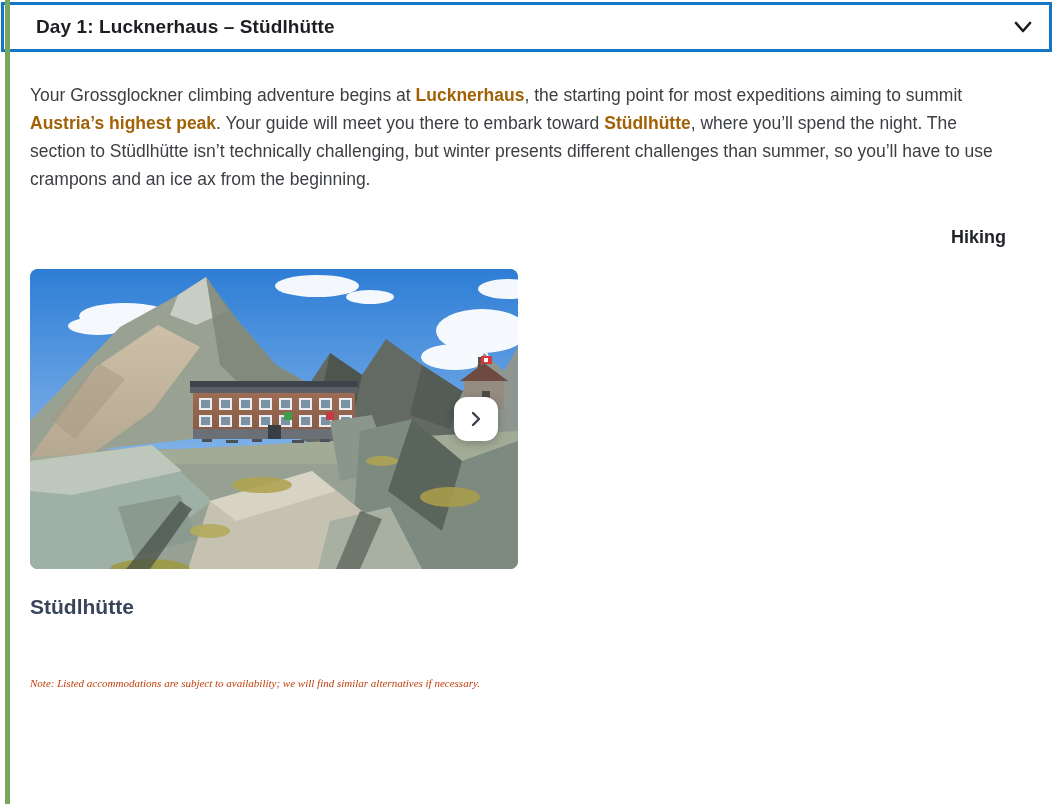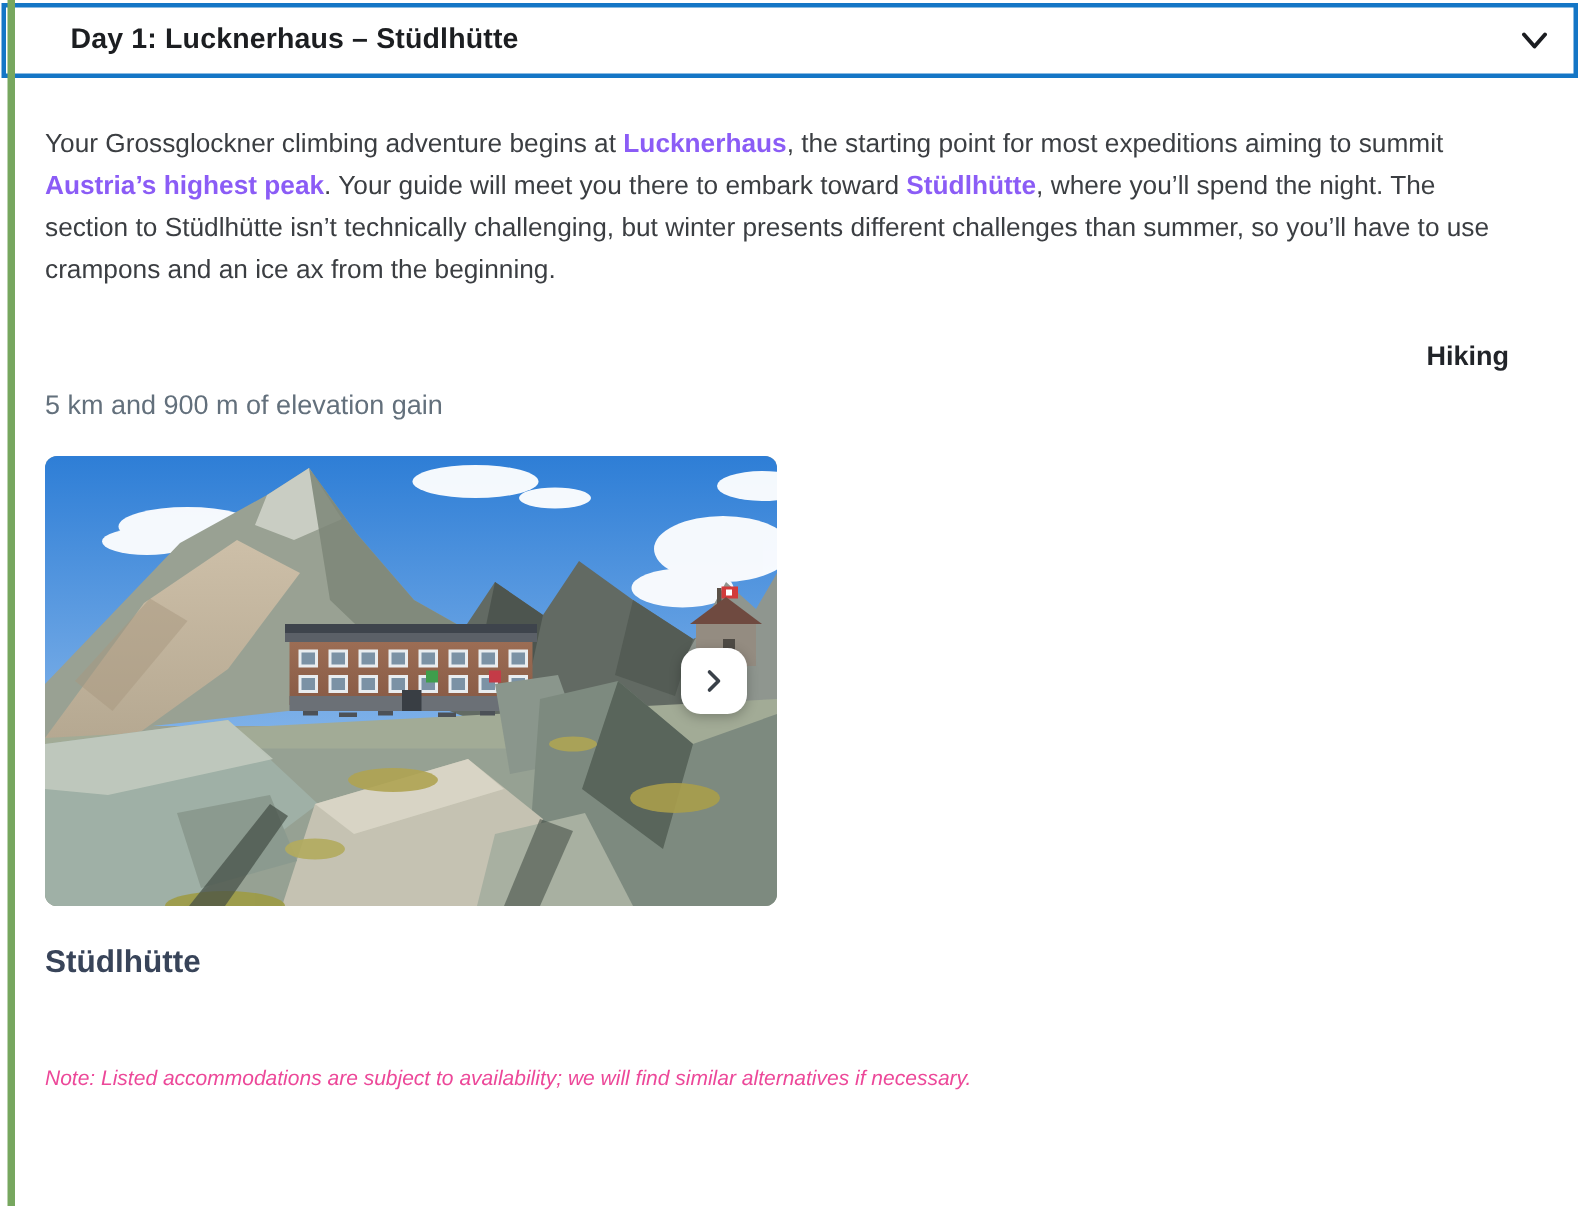--- a/index.html
+++ b/index.html
@@ -9,33 +9,33 @@
     -webkit-font-smoothing:antialiased;overflow:hidden;
   }
   .green-bar{
     position:absolute;left:5px;top:0;width:5px;height:804px;
     background:#77a75f;z-index:5;
   }
   .accordion-header{
     position:absolute;left:1px;top:2px;width:1051px;height:50px;
     box-sizing:border-box;border:3px solid #1476c6;background:#ffffff;
     display:flex;align-items:center;justify-content:space-between;
-    padding:0 13px 0 43px;z-index:4;cursor:pointer;
+    padding:0 13px 0 32px;z-index:4;cursor:pointer;
   }
   .accordion-title{
     font-size:19px;font-weight:700;color:#1c1e21;letter-spacing:.1px;
   }
   .chev{display:block;}
   .content{
     position:absolute;left:30px;top:81px;width:976px;z-index:3;
   }
   .intro{
     margin:0;font-size:17.5px;line-height:28px;color:#3b3e42;
   }
-  .intro strong{color:#8b5cf6;font-weight:700;}
+  .intro strong{color:#a16207;font-weight:700;}
   .sub-heading{
     margin:32px 0 0 0;font-size:18px;line-height:24px;font-weight:700;color:#212429;text-align:right;
   }
   .muted-line{
     margin:7px 0 0 0;font-size:18px;line-height:28px;color:#63707c;
   }
   .carousel{
     margin-top:20px;position:relative;width:488px;height:300px;
     border-radius:8px;overflow:hidden;background:#9aa294;
   }
@@ -43,21 +43,21 @@
   .next-btn{
     position:absolute;top:128px;left:424px;width:44px;height:44px;
     background:#ffffff;border:none;border-radius:13px;
     box-shadow:0 2px 8px rgba(0,0,0,.25);
     display:flex;align-items:center;justify-content:center;cursor:pointer;padding:0;
   }
   .hut-heading{
     margin:24px 0 0 0;font-size:21px;line-height:28px;font-weight:700;color:#384459;
   }
   .note{
-    margin:51px 0 0 0;font-style:italic;font-size:14px;line-height:22px;color:#ec4899;
+    margin:51px 0 0 0;font-style:italic;font-size:11px;line-height:22px;color:#c2410c;font-family:Liberation Serif, serif;
   }
 </style>
 </head>
 <body>
 
 <div class="green-bar"></div>
 
 <div class="accordion-header">
   <span class="accordion-title">Day 1: Lucknerhaus – Stüdlhütte</span>
   <span>
@@ -65,21 +65,20 @@
       <polyline points="6,9 13,17 20,9" fill="none" stroke="#1b1d21" stroke-width="2.6" stroke-linecap="round" stroke-linejoin="round"></polyline>
     </svg>
   </span>
 </div>
 
 <div class="content">
 
   <p class="intro"><span>Your Grossglockner climbing adventure begins at </span><strong>Lucknerhaus</strong><span>, the starting point for most expeditions aiming to summit </span><strong>Austria’s highest peak</strong><span>. Your guide will meet you there to embark toward </span><strong>Stüdlhütte</strong><span>, where you’ll spend the night. The section to Stüdlhütte isn’t technically challenging, but winter presents different challenges than summer, so you’ll have to use crampons and an ice ax from the beginning.</span></p>
 
   <h4 class="sub-heading">Hiking</h4>
-  <p class="muted-line">5 km and 900 m of elevation gain</p>
 
 
   <div class="carousel">
     <svg width="488" height="300" viewBox="0 0 488 300">
       <defs>
         <linearGradient id="sky" x1="0" y1="0" x2="0" y2="1">
           <stop offset="0" stop-color="#2e7ed6"></stop>
           <stop offset="1" stop-color="#7db0e8"></stop>
         </linearGradient>
         <linearGradient id="wall" x1="0" y1="0" x2="0" y2="1">

